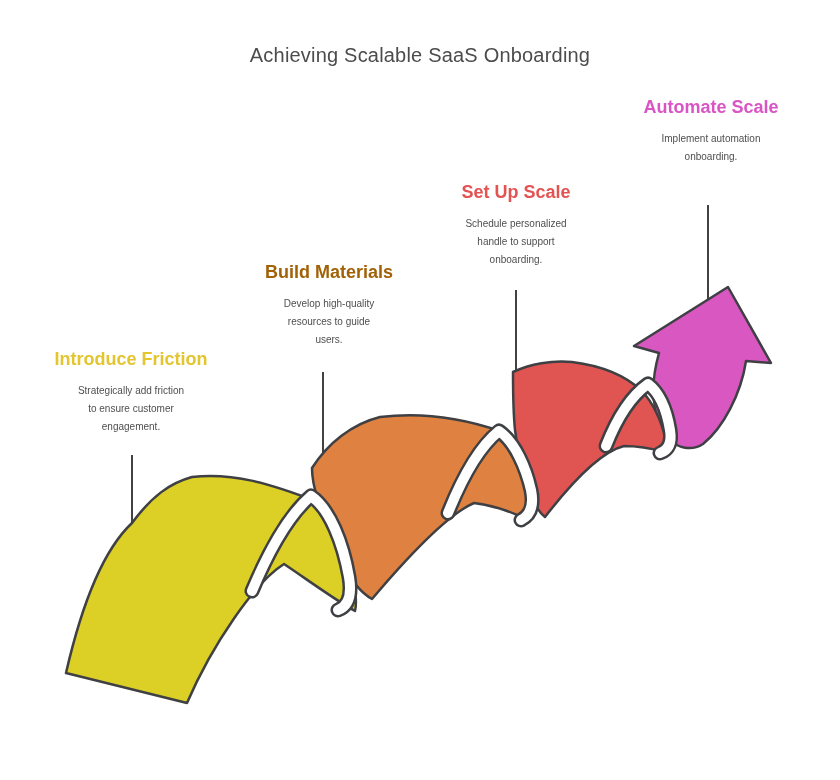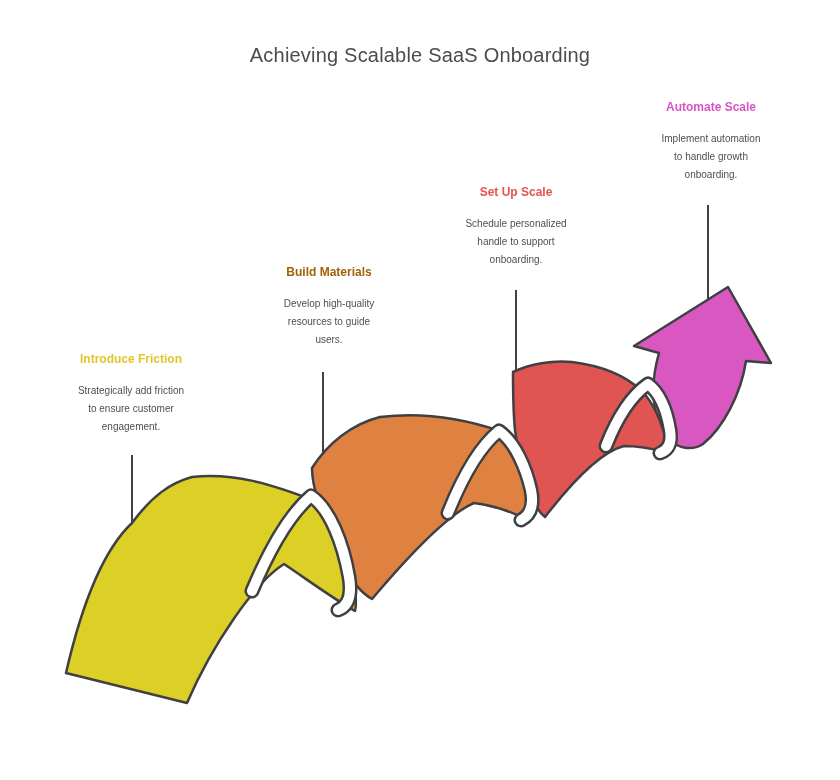--- a/index.html
+++ b/index.html
@@ -6,21 +6,21 @@
   .canvas{
     position:relative;width:840px;height:780px;background:#ffffff;overflow:hidden;
     font-family:"Liberation Sans", sans-serif;
   }
   .title{
     position:absolute;left:0;top:44px;width:840px;text-align:center;
     font-size:20px;font-weight:400;letter-spacing:.2px;
   }
   .ribbon-svg{position:absolute;left:0;top:0;width:840px;height:780px;}
   .stage{position:absolute;width:210px;text-align:center;}
-  .stage h3{margin:0;font-size:12px;line-height:22px;font-weight:700;}
+  .stage h3{margin:0;font-size:18px;line-height:22px;font-weight:700;}
   .stage .desc{margin-top:12px;font-size:10px;line-height:18px;}
   .stage .desc div{white-space:nowrap;}
   .s1{left:26px;top:348px;}
   .s2{left:224px;top:261px;}
   .s3{left:411px;top:181px;}
   .s4{left:606px;top:96px;}
   .sheet{stroke-width:2.5;stroke-linejoin:round;}
   .band-outer{fill:none;stroke-width:15;stroke-linecap:round;stroke-linejoin:round;}
   .band-inner{fill:none;stroke-width:10;stroke-linecap:round;stroke-linejoin:round;}
   .connector{stroke-width:2;fill:none;}
@@ -112,18 +112,17 @@
       <div>Schedule personalized</div>
       <div>handle to support</div>
       <div>onboarding.</div>
     </div>
   </div>
 
   <div class="stage s4">
     <h3 style="color: rgb(217, 84, 196);">Automate Scale</h3>
     <div class="desc" style="color: rgb(79, 79, 79);">
       <div>Implement automation</div>
-      <div>to handle growth</div>
       <div>onboarding.</div>
     </div>
   </div>
 
 </div>
 
 </body></html>

